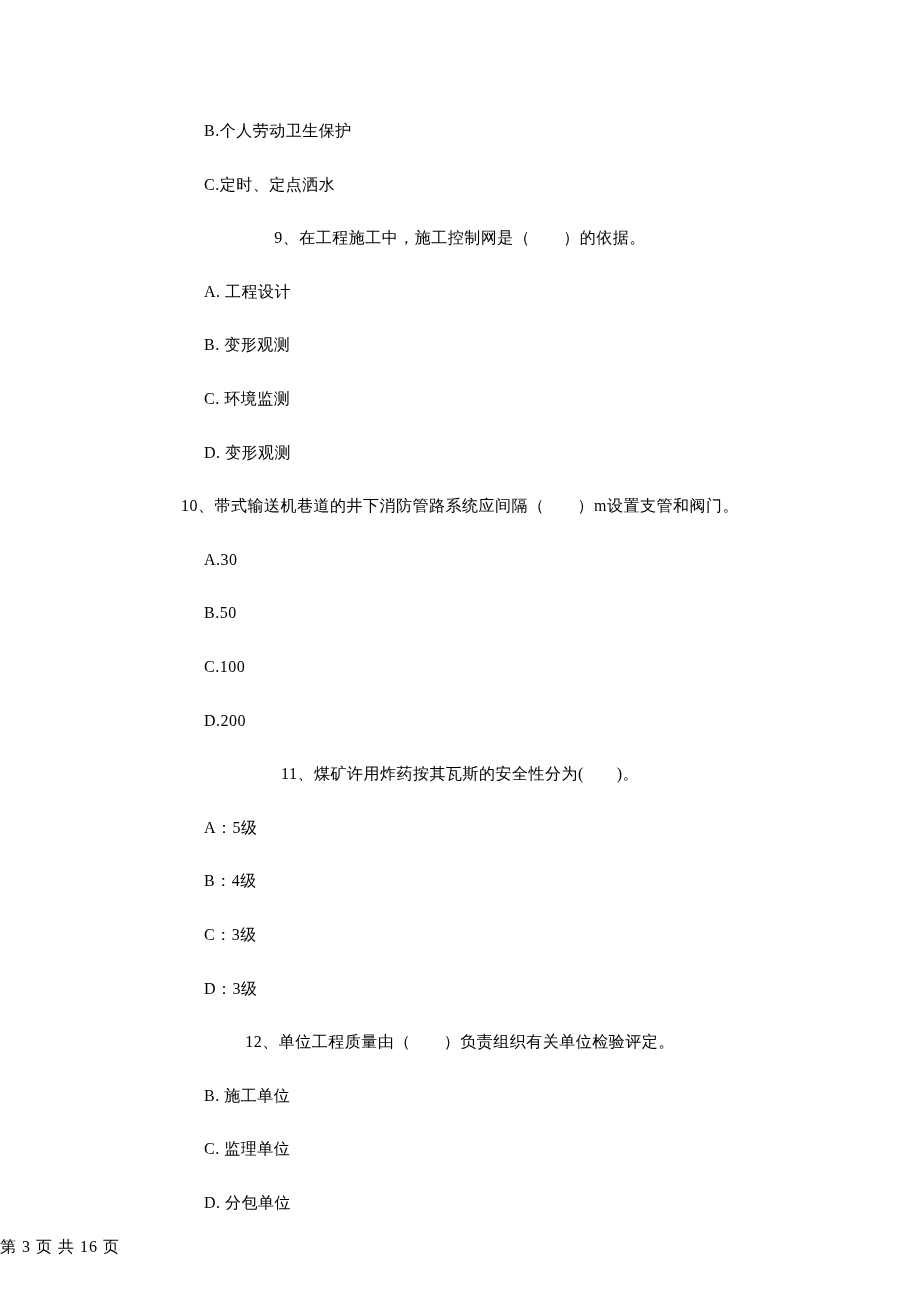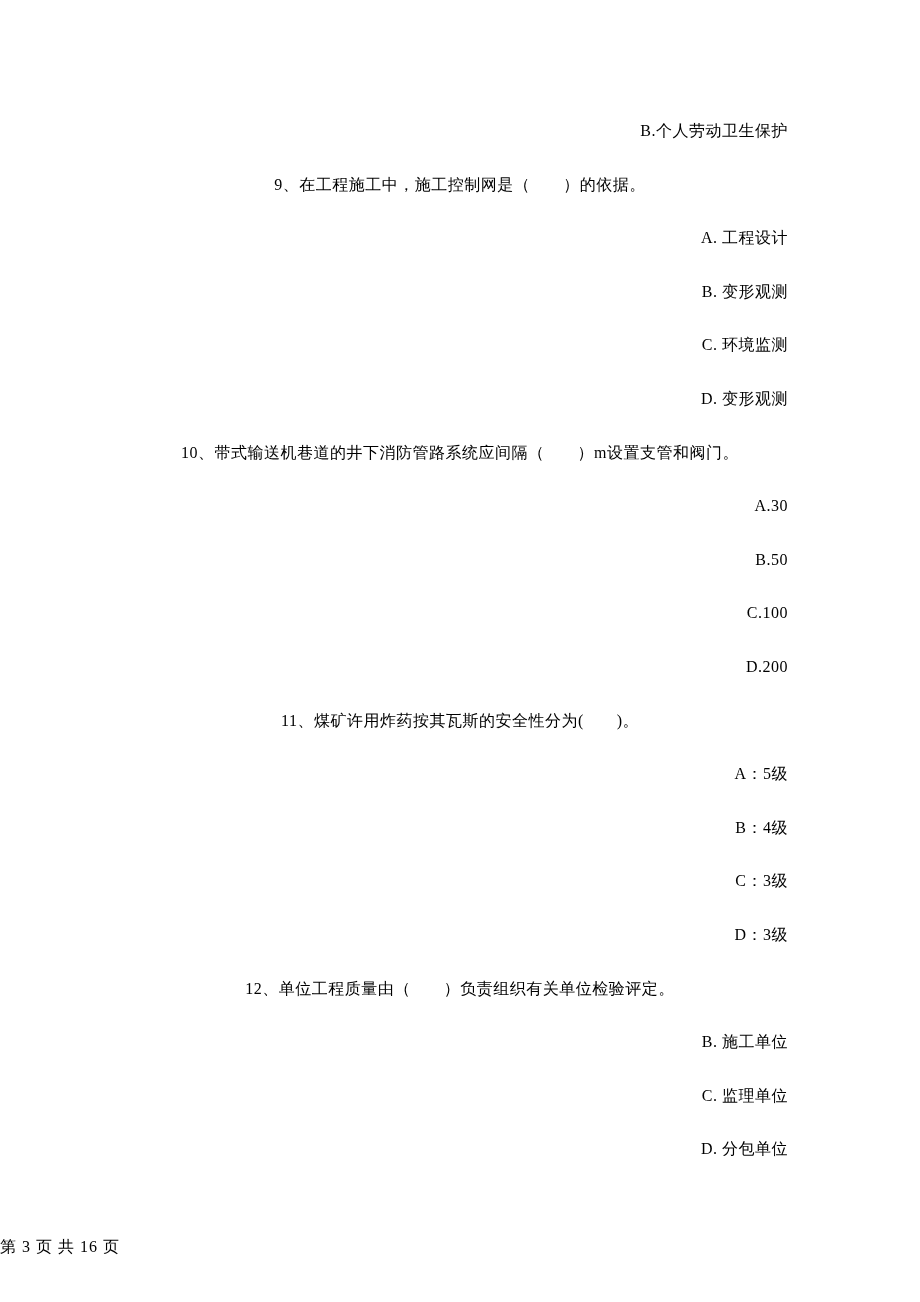--- a/index.html
+++ b/index.html
@@ -13,21 +13,20 @@
       font-size: 16px;
       line-height: 1.6;
     }
     .page {
       padding: 118px 132px 40px 132px;
     }
     .option {
       margin-left: 72px;
       margin-bottom: 28px;
       letter-spacing: 0.5px;
-      text-align: right;
     }
     .question {
       margin-bottom: 28px;
       letter-spacing: 0.5px;
       text-align: center;
     }
     .footer {
       position: absolute;
       bottom: 42px;
       left: 0;
@@ -36,20 +35,21 @@
       font-size: 16px;
       letter-spacing: 1px;
     }
   </style>
 </head>
 <body>
 
 <div class="page">
 
   <div class="option">B.个人劳动卫生保护</div>
+  <div class="option">C.定时、定点洒水</div>
 
   <div class="question">9、在工程施工中，施工控制网是（　　）的依据。</div>
   <div class="option">A.  工程设计</div>
   <div class="option">B.  变形观测</div>
   <div class="option">C.  环境监测</div>
   <div class="option">D.  变形观测</div>
 
   <div class="question">10、带式输送机巷道的井下消防管路系统应间隔（　　）m设置支管和阀门。</div>
   <div class="option">A.30</div>
   <div class="option">B.50</div>

